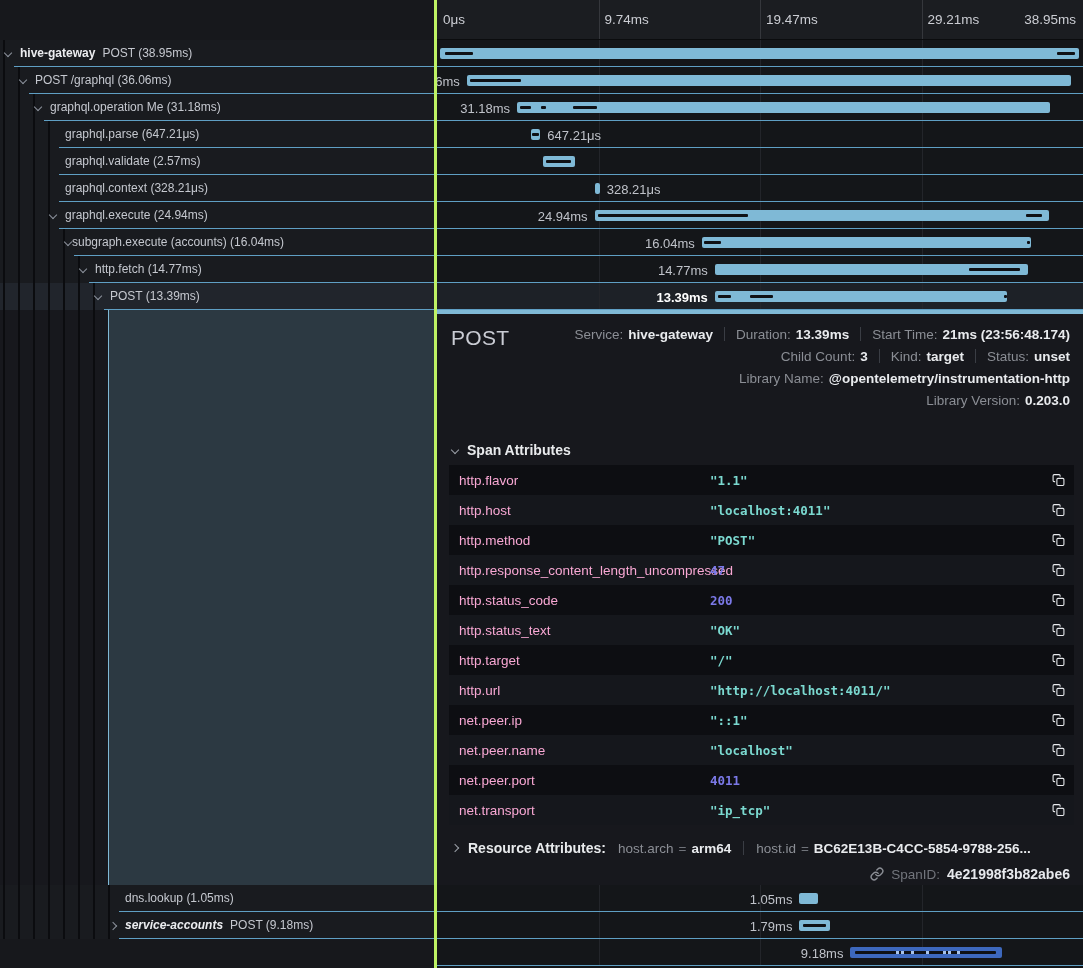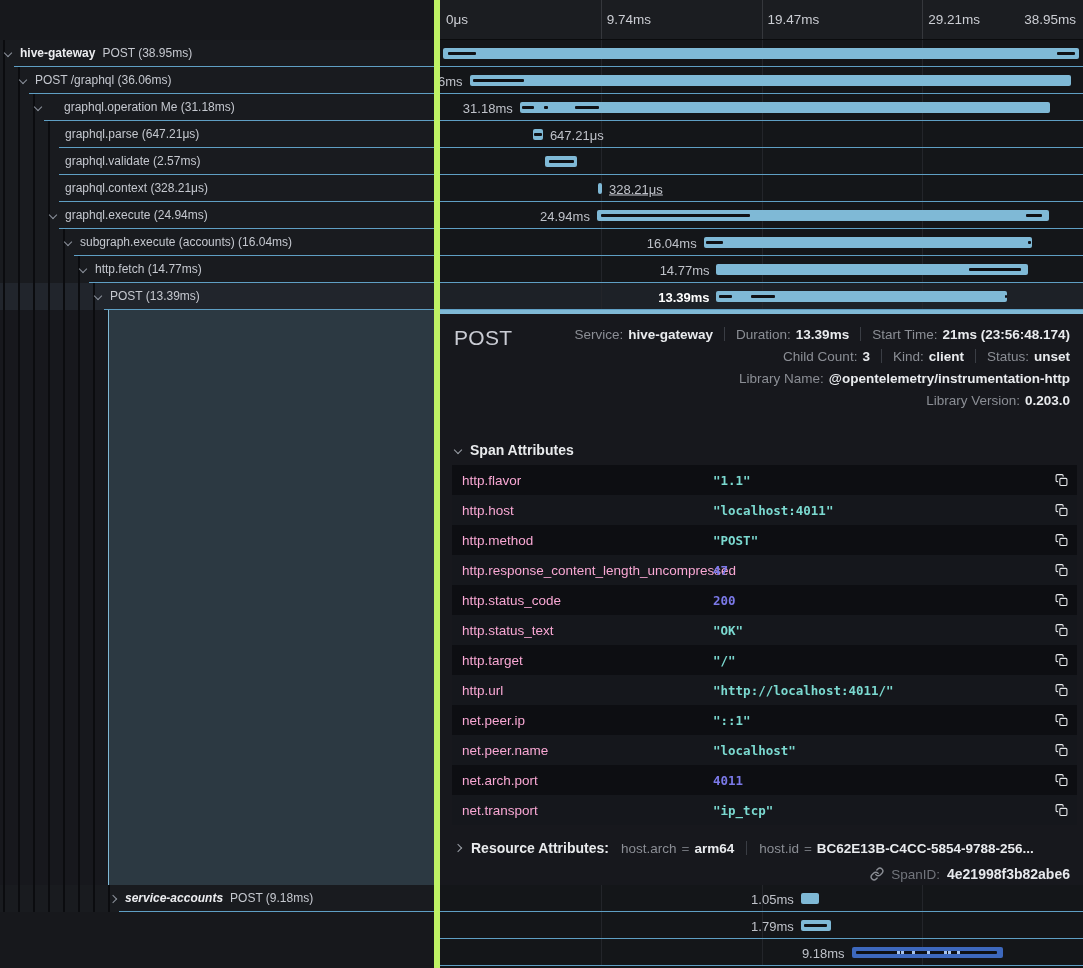--- a/index.html
+++ b/index.html
@@ -2,21 +2,21 @@
 <html><head>
 <meta charset="utf-8">
 <style>
   * { margin:0; padding:0; box-sizing:border-box; }
   html,body { background:#0f1013; }
   body { font-family:"Liberation Sans", sans-serif; }
   #app { position:relative; width:1083px; height:968px; background:#0f1013; overflow:hidden; }
 
   
   #left-col  { position:absolute; left:0; top:0; width:434px; height:968px; background:#17181c; }
-  #right-col { position:absolute; left:434px; top:0; width:649px; height:968px; background:#141619; border-left:6px solid #bef264; }
+  #right-col { position:absolute; left:434px; top:0; width:649px; height:968px; background:#141619; border-left:3px solid #bef264; }
 
   
   #left-header { position:absolute; left:0; top:0; width:434px; height:40px; background:#1c1e23; border-bottom:1px solid #0b0c0e; }
   #left-header .title { position:absolute; left:16px; top:0; line-height:39px; font-size:15.5px; font-weight:700; color:#e6e8ec; letter-spacing:.2px; }
   #header-icons { position:absolute; right:44px; top:0; height:39px; display:flex; align-items:center; gap:17px; }
   .hicon { position:relative; width:14px; height:14px; cursor:pointer; }
   .chev { display:block; width:8px; height:8px; border-right:2px solid #9ba0a8; border-bottom:2px solid #9ba0a8; }
   .chev.down  { transform:rotate(45deg); }
   .chev.right { transform:rotate(-45deg); }
   .hicon .chev { position:absolute; }
@@ -108,21 +108,21 @@
           <div class="guide" style="left: 18px;"></div>
           <div class="tchev down" style="left: 20px;"></div>
           <div class="tlabel" style="left: 35px;"><span>POST /graphql (36.06ms)</span></div>
           <div class="underline" style="left: 29px;"></div>
         </div>
         <div class="tree-row">
           <div class="guide" style="left: 3px;"></div>
           <div class="guide" style="left: 18px;"></div>
           <div class="guide" style="left: 33px;"></div>
           <div class="tchev down" style="left: 35px;"></div>
-          <div class="tlabel" style="left: 64px;"><span>graphql.operation Me (31.18ms)</span></div>
+          <div class="tlabel" style="left: 50px;"><span>graphql.operation Me (31.18ms)</span></div>
           <div class="underline" style="left: 44px;"></div>
         </div>
         <div class="tree-row">
           <div class="guide" style="left: 3px;"></div>
           <div class="guide" style="left: 18px;"></div>
           <div class="guide" style="left: 33px;"></div>
           <div class="guide" style="left: 48px;"></div>
           <div class="tlabel" style="left: 65px;"><span>graphql.parse (647.21μs)</span></div>
           <div class="underline" style="left: 59px;"></div>
         </div>
@@ -151,21 +151,21 @@
           <div class="tlabel" style="left: 65px;"><span>graphql.execute (24.94ms)</span></div>
           <div class="underline" style="left: 59px;"></div>
         </div>
         <div class="tree-row">
           <div class="guide" style="left: 3px;"></div>
           <div class="guide" style="left: 18px;"></div>
           <div class="guide" style="left: 33px;"></div>
           <div class="guide" style="left: 48px;"></div>
           <div class="guide" style="left: 63px;"></div>
           <div class="tchev down" style="left: 65px;"></div>
-          <div class="tlabel" style="left: 80px; text-align: right;"><span>subgraph.execute (accounts) (16.04ms)</span></div>
+          <div class="tlabel" style="left: 72px; text-align: right;"><span>subgraph.execute (accounts) (16.04ms)</span></div>
           <div class="underline" style="left: 74px;"></div>
         </div>
         <div class="tree-row">
           <div class="guide" style="left: 3px;"></div>
           <div class="guide" style="left: 18px;"></div>
           <div class="guide" style="left: 33px;"></div>
           <div class="guide" style="left: 48px;"></div>
           <div class="guide" style="left: 63px;"></div>
           <div class="guide" style="left: 78px;"></div>
           <div class="tchev down" style="left: 80px;"></div>
@@ -191,20 +191,32 @@
         <div class="guide" style="left:18px"></div>
       <div class="guide" style="left:33px"></div>
         <div class="guide" style="left:48px"></div>
       <div class="guide" style="left:63px"></div>
         <div class="guide" style="left:78px"></div>
       <div class="guide" style="left:93px"></div>
       <div id="detail-region"></div>
     </div>
 
     <div id="tree-rows-bottom" style="position:absolute;left:0;top:885px;width:434px;">
+        <div class="tree-row">
+          <div class="guide" style="left: 3px;"></div>
+          <div class="guide" style="left: 18px;"></div>
+          <div class="guide" style="left: 33px;"></div>
+          <div class="guide" style="left: 48px;"></div>
+          <div class="guide" style="left: 63px;"></div>
+          <div class="guide" style="left: 78px;"></div>
+          <div class="guide" style="left: 93px;"></div>
+          <div class="guide" style="left: 108px;"></div>
+          <div class="tlabel" style="left: 125px;"><span>dns.lookup (1.05ms)</span></div>
+          <div class="underline" style="left: 119px;"></div>
+        </div>
         <div class="tree-row">
           <div class="guide" style="left: 3px;"></div>
           <div class="guide" style="left: 18px;"></div>
           <div class="guide" style="left: 33px;"></div>
           <div class="guide" style="left: 48px;"></div>
           <div class="guide" style="left: 63px;"></div>
           <div class="guide" style="left: 78px;"></div>
           <div class="guide" style="left: 93px;"></div>
           <div class="guide" style="left: 108px;"></div>
           <div class="tchev right" style="left: 110px;"></div>
@@ -277,21 +289,21 @@
             <div class="seg" style="left: 10%; width: 80%;"></div>
           </div>
           <span class="blabel" style="left: calc(21.3% + 7px); margin-top: 28px;">2.57ms</span>
           <div class="underline" style="left: 0px;"></div>
         </div>
         <div class="bar-row">
           <div class="rgrid" style="left: 25%;"></div>
           <div class="rgrid" style="left: 50%;"></div>
           <div class="rgrid" style="left: 75%;"></div>
           <div class="bar" style="left: 24.5%; width: 0.7%;"></div>
-          <span class="blabel" style="left: calc(25.2% + 7px); text-decoration: underline;">328.21μs</span>
+          <span class="blabel" style="left: calc(25.2% + 7px);">328.21μs</span>
           <div class="underline" style="left: 0px;"></div>
         </div>
         <div class="bar-row">
           <div class="rgrid" style="left: 25%;"></div>
           <div class="rgrid" style="left: 50%;"></div>
           <div class="rgrid" style="left: 75%;"></div>
           <div class="bar" style="left: 24.4%; width: 70.3%;">
             <div class="seg" style="left: 0.8%; width: 33%;"></div>
             <div class="seg" style="left: 95%; width: 3.5%;"></div>
           </div>
@@ -345,21 +357,21 @@
           <span class="mvalue">13.39ms</span>
           <span class="msep"></span>
           <span class="mlabel">Start Time:</span>
           <span class="mvalue">21ms (23:56:48.174)</span>
         </div>
         <div class="meta-line">
           <span class="mlabel">Child Count:</span>
           <span class="mvalue">3</span>
           <span class="msep"></span>
           <span class="mlabel">Kind:</span>
-          <span class="mvalue">client</span>
+          <span class="mvalue">target</span>
           <span class="msep"></span>
           <span class="mlabel">Status:</span>
           <span class="mvalue">unset</span>
         </div>
         <div class="meta-line">
           <span class="mlabel">Library Name:</span>
           <span class="mvalue">@opentelemetry/instrumentation-http</span>
         </div>
         <div class="meta-line">
           <span class="mlabel">Library Version:</span>
@@ -467,21 +479,21 @@
             <span class="akey">net.peer.name</span>
             <span class="aval str">"localhost"</span>
             <button class="copy-btn">
               <svg width="13" height="14" viewBox="0 0 24 24" fill="none" stroke="#e8eaed" stroke-width="2" stroke-linecap="round" stroke-linejoin="round">
                 <rect x="9" y="9" width="13" height="13" rx="2"></rect>
                 <path d="M5 15H4a2 2 0 0 1-2-2V4a2 2 0 0 1 2-2h9a2 2 0 0 1 2 2v1"></path>
               </svg>
             </button>
           </div>
           <div class="attr-row odd">
-            <span class="akey">net.arch.port</span>
+            <span class="akey">net.peer.port</span>
             <span class="aval num">4011</span>
             <button class="copy-btn">
               <svg width="13" height="14" viewBox="0 0 24 24" fill="none" stroke="#e8eaed" stroke-width="2" stroke-linecap="round" stroke-linejoin="round">
                 <rect x="9" y="9" width="13" height="13" rx="2"></rect>
                 <path d="M5 15H4a2 2 0 0 1-2-2V4a2 2 0 0 1 2-2h9a2 2 0 0 1 2 2v1"></path>
               </svg>
             </button>
           </div>
           <div class="attr-row even">
             <span class="akey">net.transport</span>

